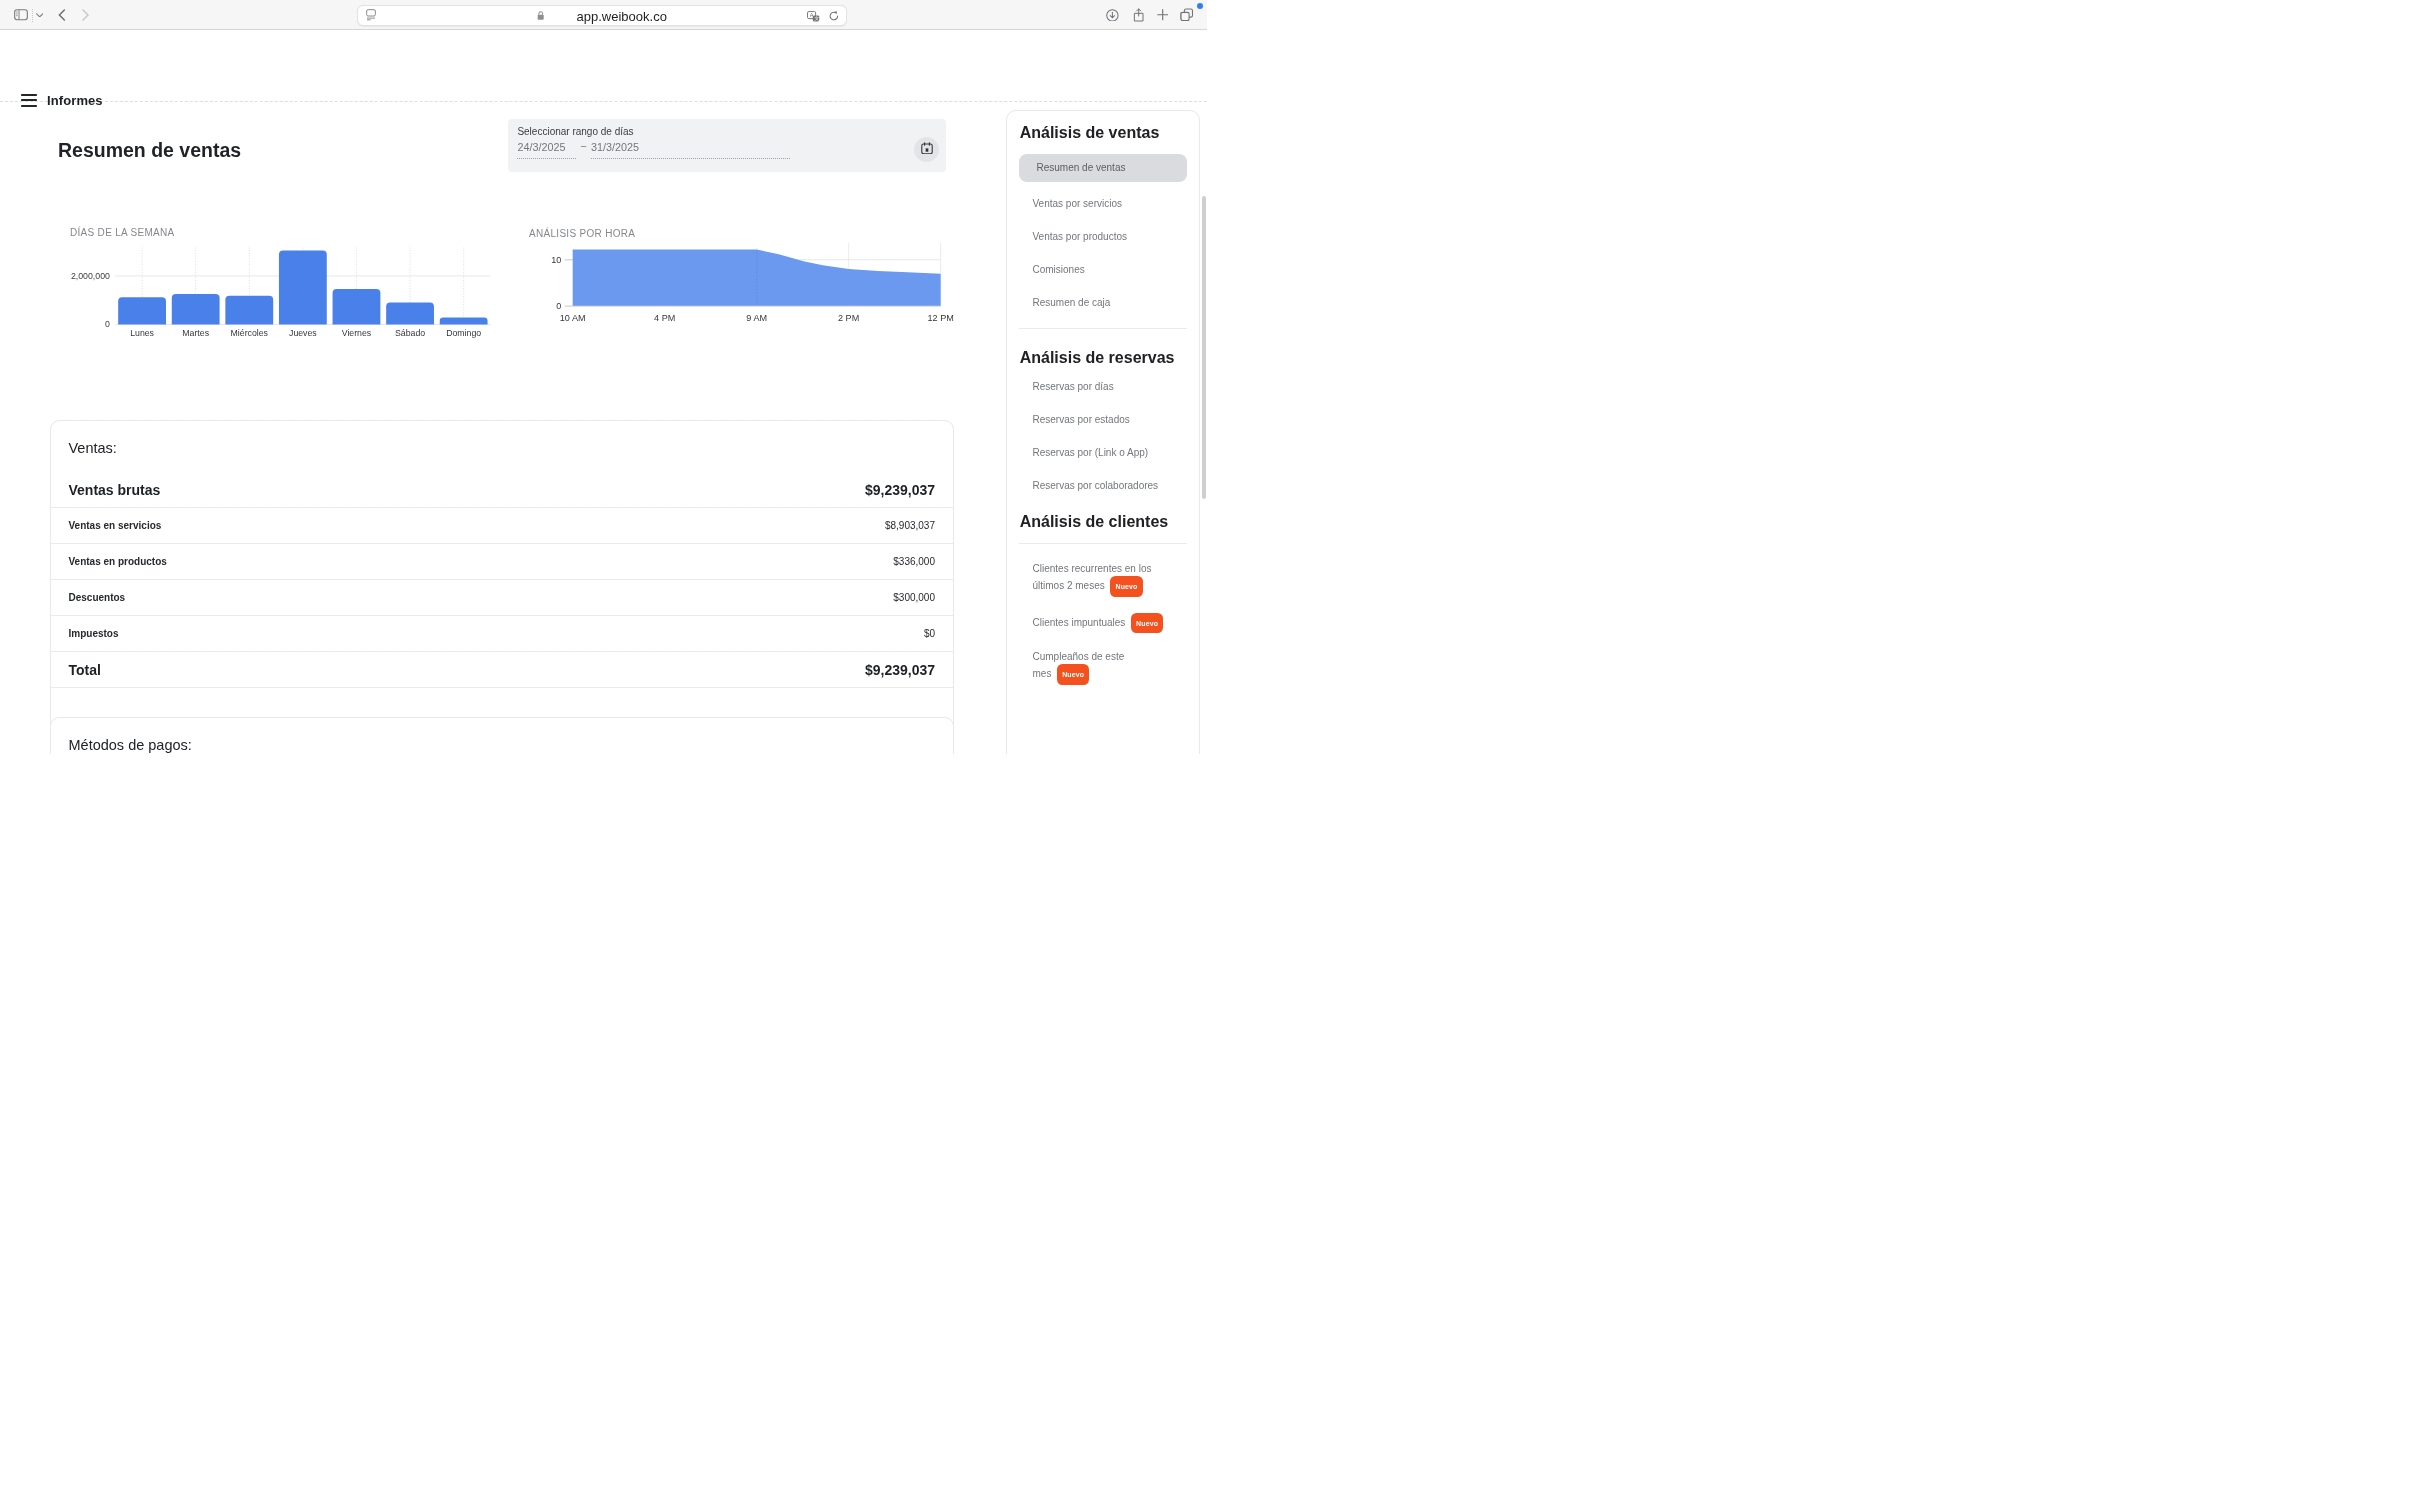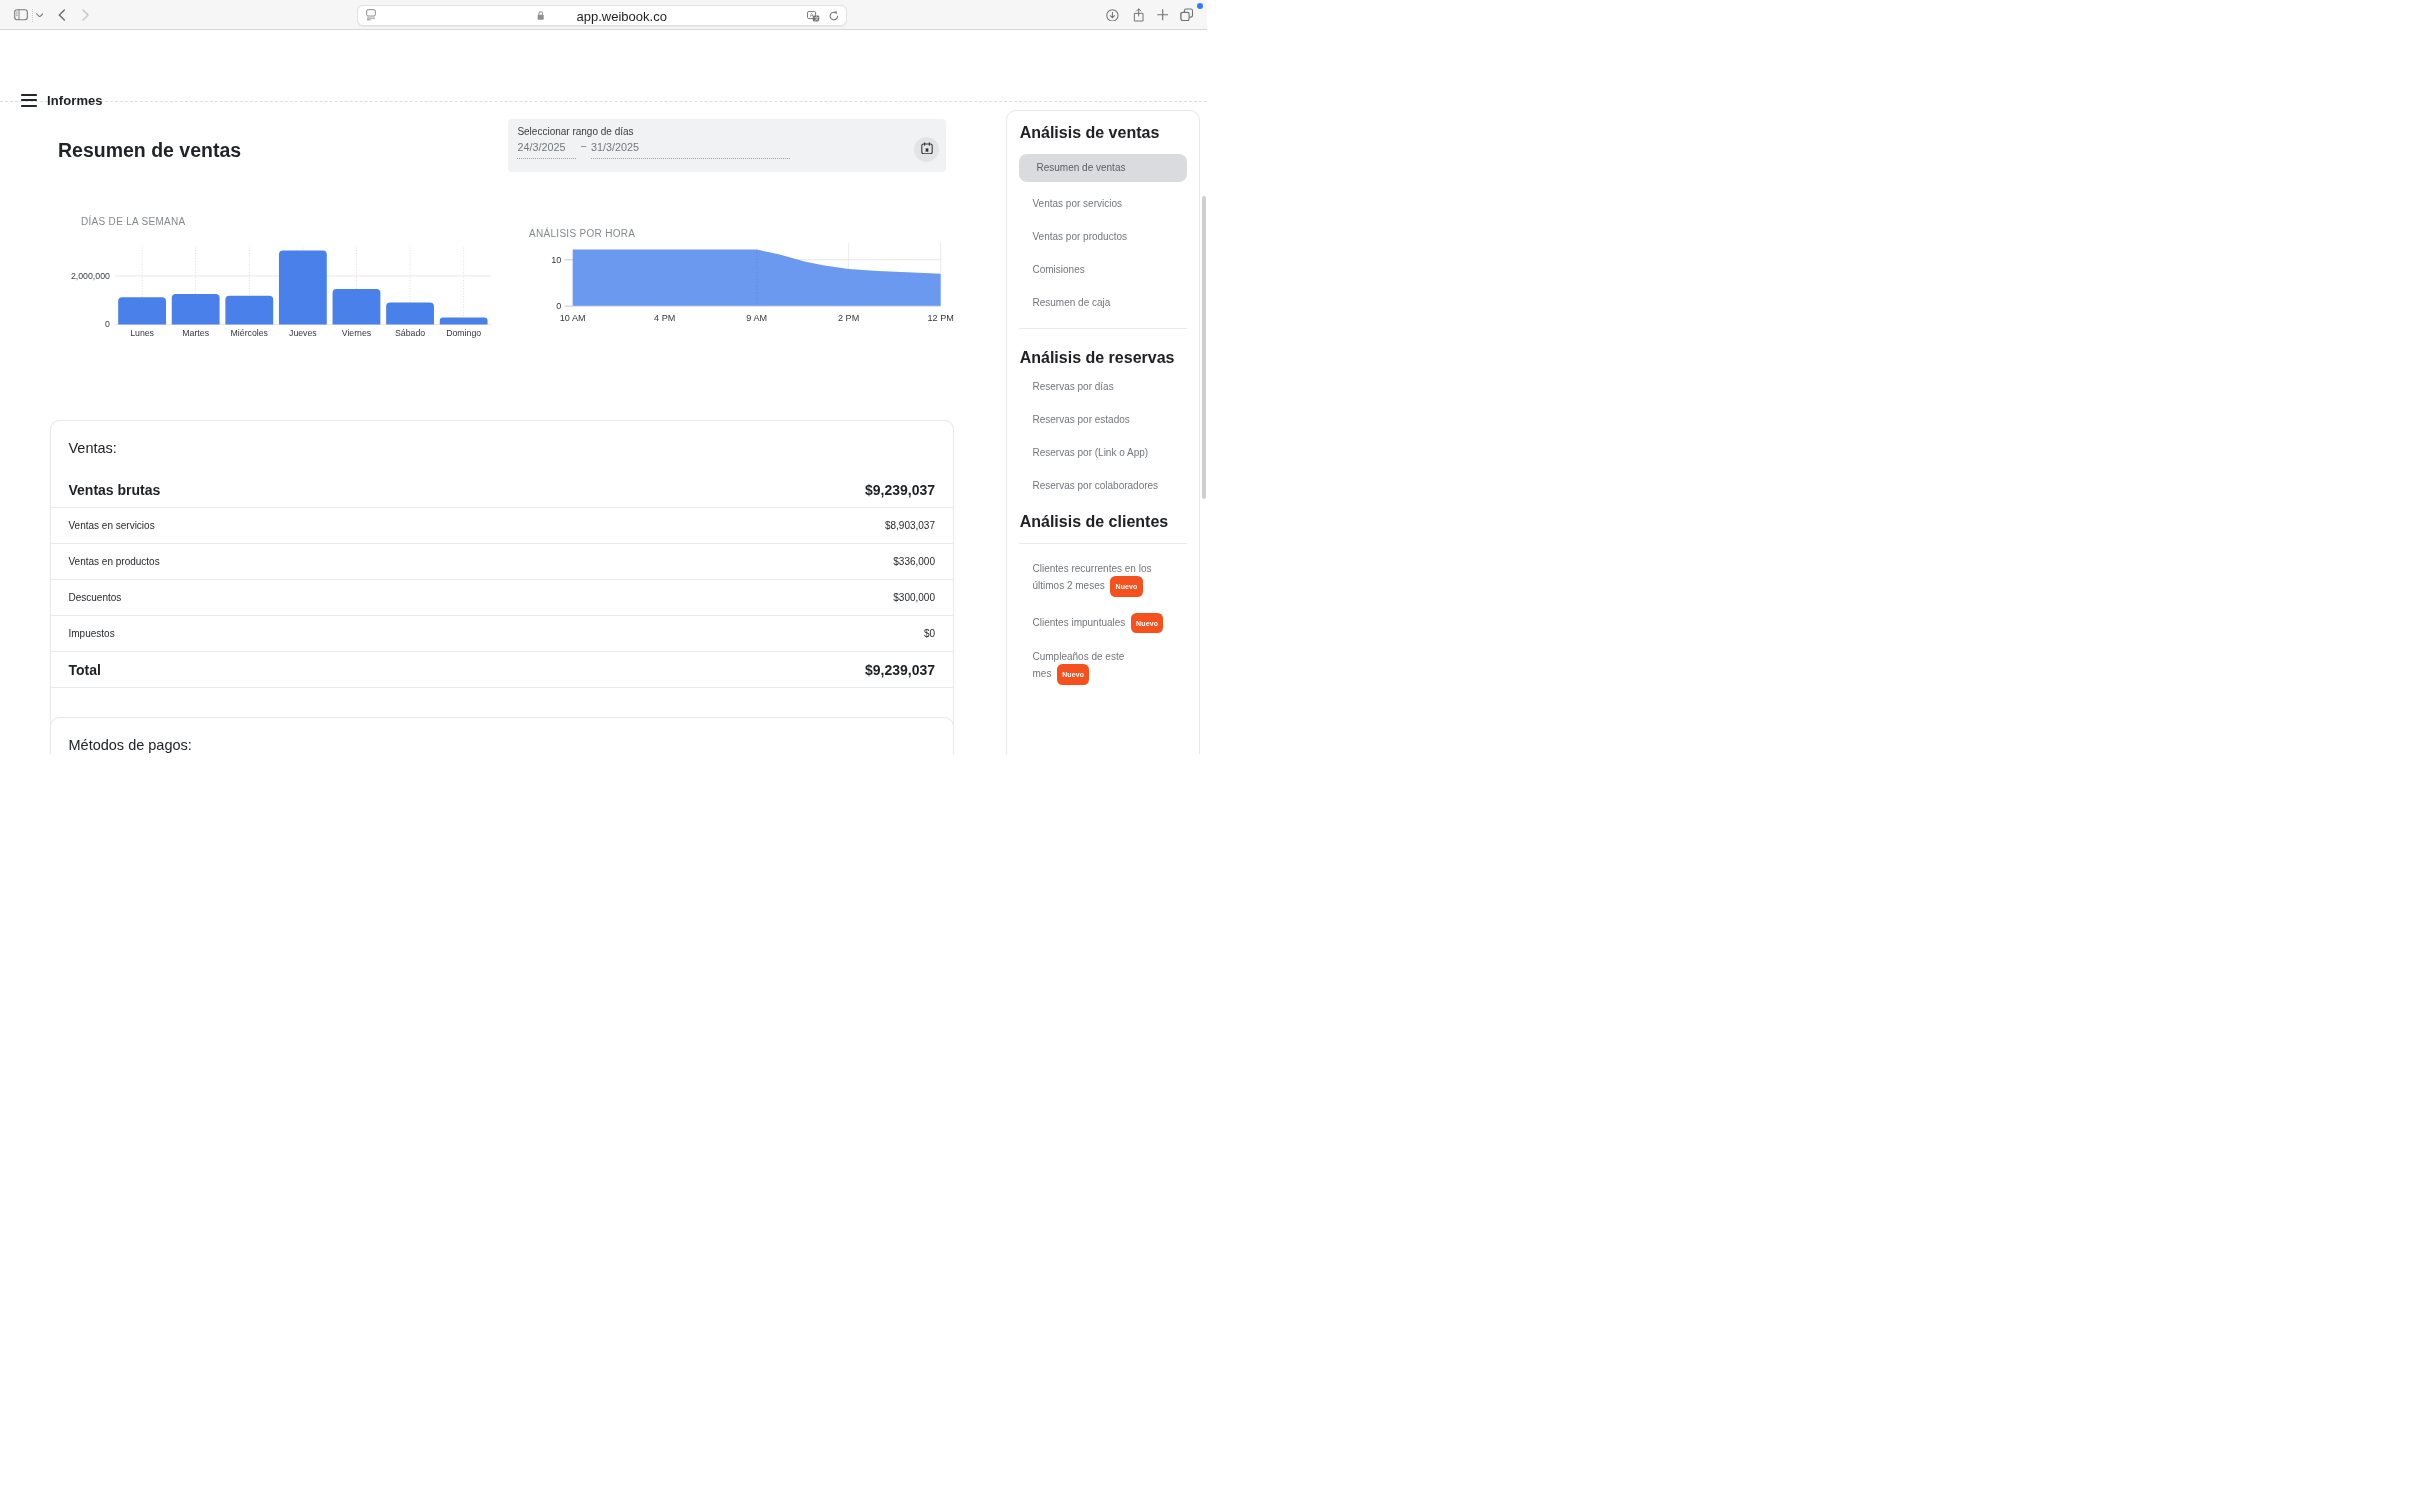--- a/index.html
+++ b/index.html
@@ -47,21 +47,21 @@
   .chart-svg { position:absolute; overflow:visible; }
 
   
   .card { position:absolute; background:#fff; border:0.7px solid #e7e9ec; border-radius:9.4px;
     box-shadow:0 0.7px 1.3px rgba(0,0,0,.03); }
   .ventas-card { left:50px; top:420px; width:904px; height:312px; }
   .card-title { position:absolute; left:17.5px; top:19px; font-size:14.5px; color:#202328; }
   .t-rows { position:absolute; left:0; right:0; top:51px; }
   .t-row { display:flex; justify-content:space-between; align-items:center; height:36px;
     padding:0 18px 0 17.5px; border-bottom:0.7px solid #e8eaed; }
-  .t-row .lbl { font-size:10px; color:#26292e; }
+  .t-row .lbl { font-size:10px; color:#26292e;font-weight:bold; }
   .t-row .val { font-size:10px; color:#26292e; }
   .t-row.bold .lbl, .t-row.bold .val { font-weight:700; font-size:14px; color:#1d2024; }
 
   .metodos-card { left:50px; top:717px; width:904px; height:135px; }
 
   
   .side-card { left:1006px; top:110px; width:194px; height:667px; border-radius:10px; padding:10.8px 12px; position:absolute; }
   .side-h { font-size:16px; color:#202124; margin:20px 0 12px 0.7px; font-weight:700; }
   .side-h.first { margin-top:2.7px; }
   .side-list { list-style:none; }
@@ -199,21 +199,21 @@
         <svg width="12" height="12.8" viewBox="0 0 18 19">
             <rect x="1.2" y="3" width="15.6" height="14.5" rx="2.5" fill="none" stroke="#2f3337" stroke-width="1.6"></rect>
             <line x1="5.4" y1="1" x2="5.4" y2="4.6" stroke="#2f3337" stroke-width="1.6" stroke-linecap="round"></line>
             <line x1="12.6" y1="1" x2="12.6" y2="4.6" stroke="#2f3337" stroke-width="1.6" stroke-linecap="round"></line>
             <rect x="7" y="9.5" width="4" height="5" fill="#2f3337"></rect>
           </svg>
       </span>
     </div>
   </div>
 
-  <div class="chart-title" style="left:70px; top:216px;margin-left:11px;">DÍAS DE LA SEMANA</div>
+  <div class="chart-title" style="left:70px; top:227px;">DÍAS DE LA SEMANA</div>
   <svg id="barChart" class="chart-svg" style="left:54px; top:228px;" width="458" height="118" viewBox="0 0 680 175">
       <line x1="130.78571428571428" x2="130.78571428571428" y1="29" y2="143" stroke="#cdd0d3" stroke-width="1" stroke-dasharray="1.5 2.5"></line>
       <line x1="210.35714285714286" x2="210.35714285714286" y1="29" y2="143" stroke="#cdd0d3" stroke-width="1" stroke-dasharray="1.5 2.5"></line>
       <line x1="289.92857142857144" x2="289.92857142857144" y1="29" y2="143" stroke="#cdd0d3" stroke-width="1" stroke-dasharray="1.5 2.5"></line>
       <line x1="369.5" x2="369.5" y1="29" y2="143" stroke="#cdd0d3" stroke-width="1" stroke-dasharray="1.5 2.5"></line>
       <line x1="449.07142857142856" x2="449.07142857142856" y1="29" y2="143" stroke="#cdd0d3" stroke-width="1" stroke-dasharray="1.5 2.5"></line>
       <line x1="528.6428571428571" x2="528.6428571428571" y1="29" y2="143" stroke="#cdd0d3" stroke-width="1" stroke-dasharray="1.5 2.5"></line>
       <line x1="608.2142857142857" x2="608.2142857142857" y1="29" y2="143" stroke="#cdd0d3" stroke-width="1" stroke-dasharray="1.5 2.5"></line>
       <line x1="91" x2="648" y1="143" y2="143" stroke="#dddfe2" stroke-width="1.2"></line>
       <text x="83" y="147.5" text-anchor="end" font-size="13" fill="#3c4043">0</text>

